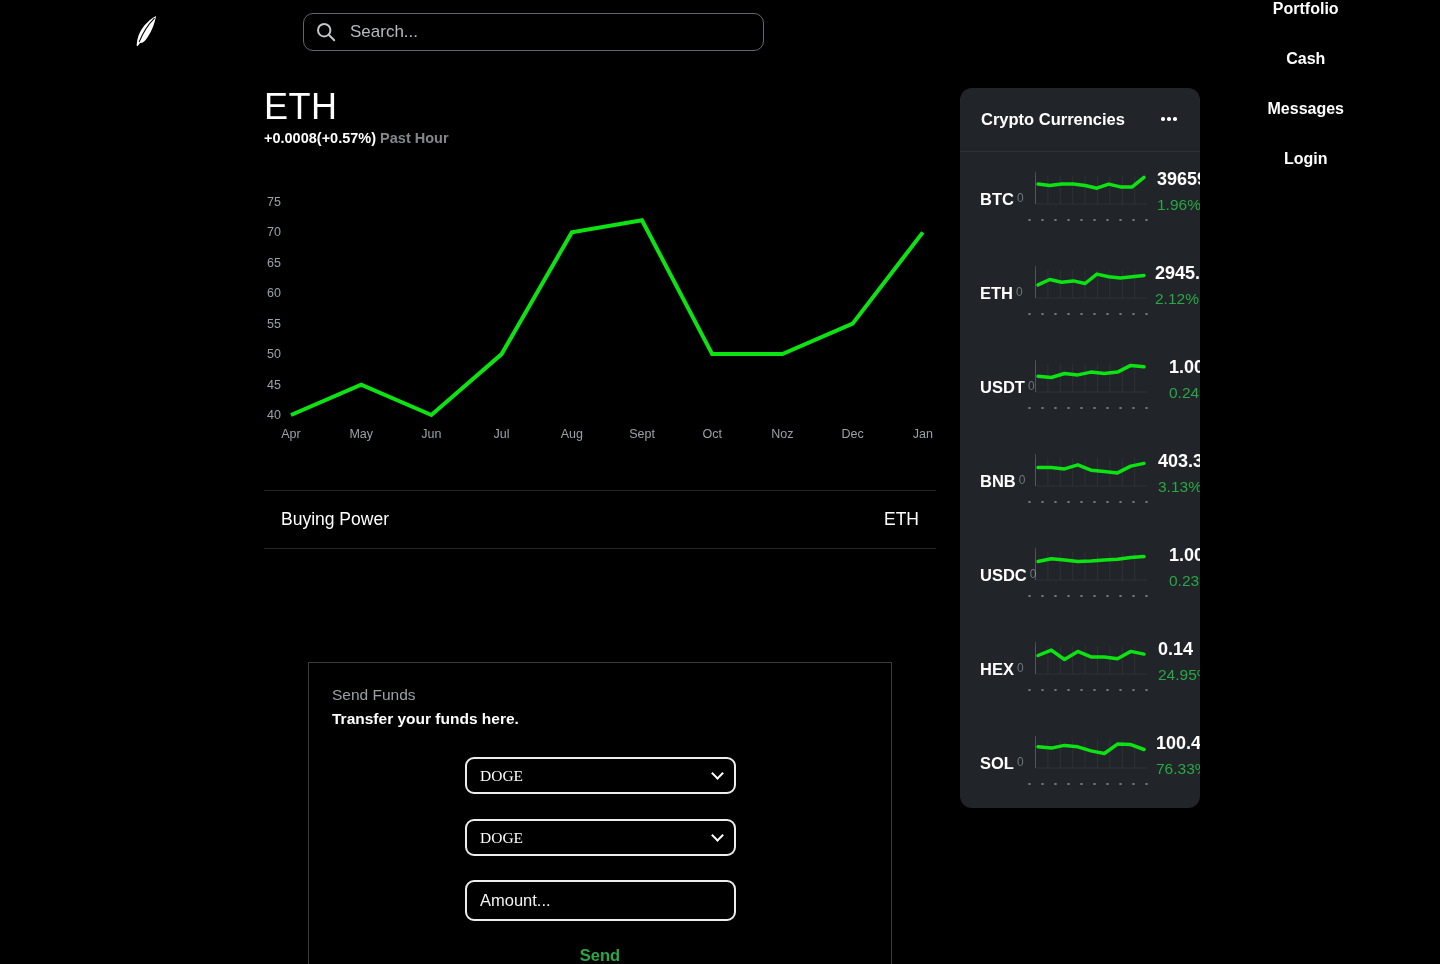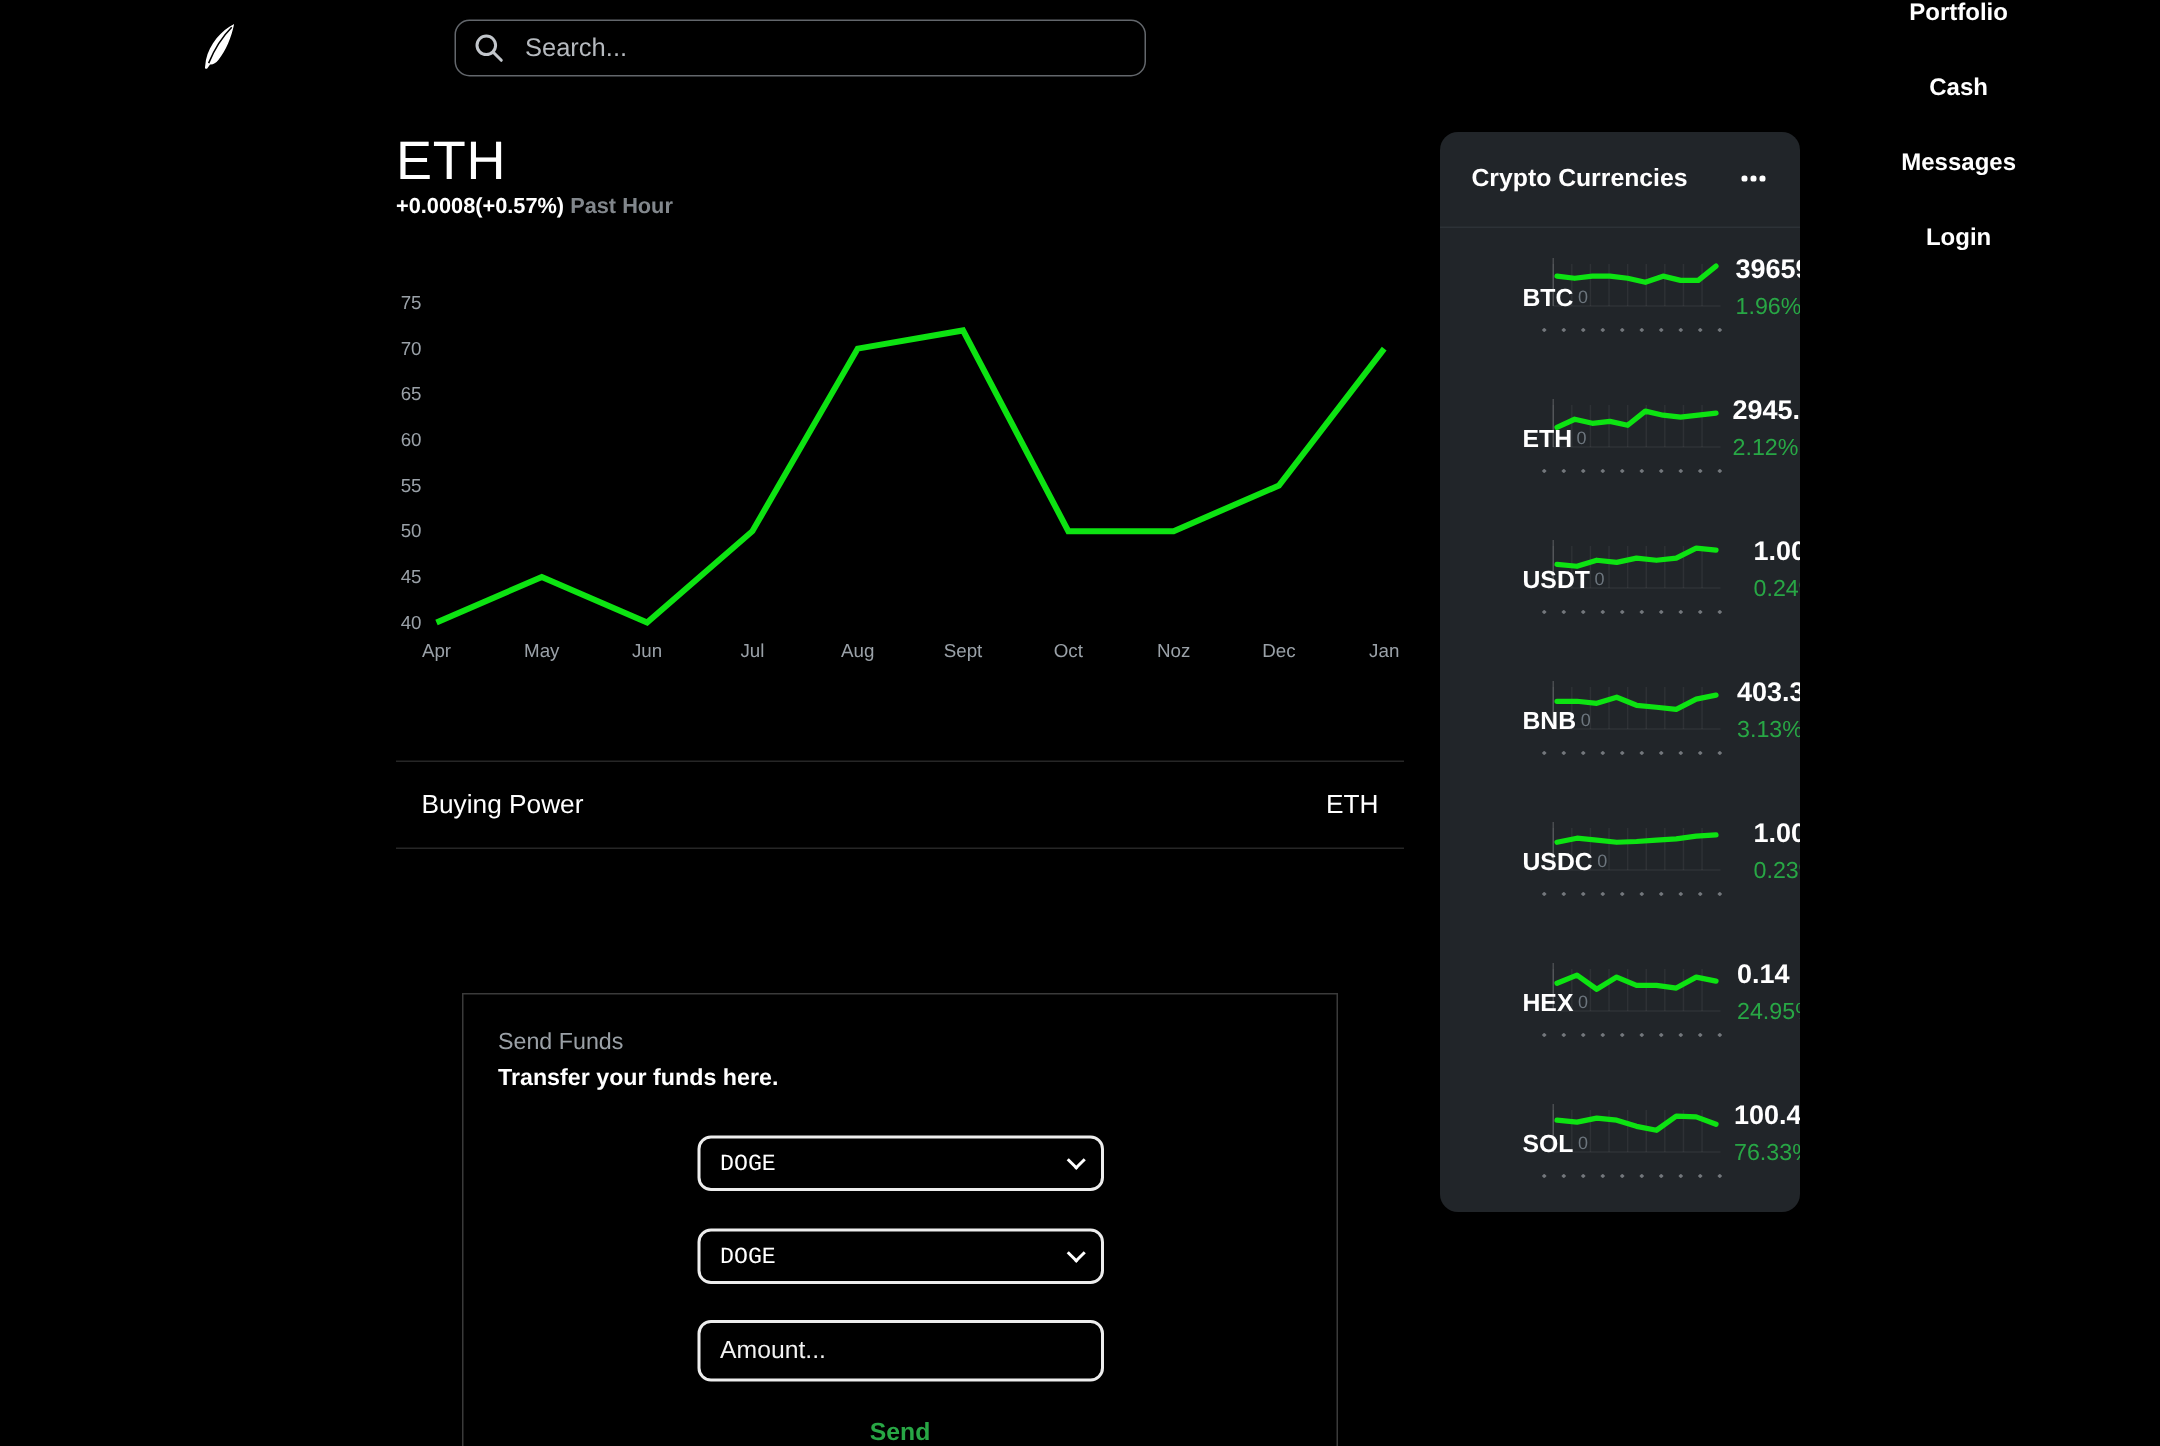--- a/index.html
+++ b/index.html
@@ -18,29 +18,29 @@
   
   #symbol{position:absolute;left:264px;top:86px;color:#fff;font-size:36px;font-weight:500;margin:0;letter-spacing:.5px;}
   #changeline{position:absolute;left:264px;top:130px;font-size:14.5px;font-weight:bold;}
   #changeline .chg{color:#fff;}
   #changeline .per{color:#82878c;margin-left:0;}
   
   #main-chart{position:absolute;left:264px;top:185px;}
   
   #buyingpower{position:absolute;left:264px;top:490px;width:672px;height:59px;box-sizing:border-box;
     border-top:1px solid #262626;border-bottom:1px solid #262626;display:flex;align-items:center;
-    justify-content:space-between;padding:0 17px;color:#fff;font-size:17.5px;margin-top:17px;}
+    justify-content:space-between;padding:0 17px;color:#fff;font-size:17.5px;}
   
   #sendcard{position:absolute;left:308px;top:662px;width:584px;height:330px;border:1px solid #3a3a3a;
     box-sizing:border-box;}
   #sendcard .title{position:absolute;left:23px;top:23px;color:#9aa0a6;font-size:15.5px;}
   #sendcard .subtitle{position:absolute;left:23px;top:47px;color:#fff;font-weight:bold;font-size:15.5px;}
   .select-wrap{position:absolute;left:156px;width:271px;height:37px;}
   .select-wrap select{width:100%;height:100%;background:#000;color:#fff;font-size:15.5px;
-    font-family:Liberation Mono, monospace;border:2px solid #ededed;border-radius:9px;
+    font-family:Liberation Serif, serif;border:2px solid #ededed;border-radius:9px;
     -webkit-appearance:none;appearance:none;padding:0 30px 0 13px;outline:none;cursor:pointer;}
   .select-wrap .chev{position:absolute;right:14px;top:12px;width:7px;height:7px;border-right:2px solid #fff;
     border-bottom:2px solid #fff;transform:rotate(45deg);pointer-events:none;}
   #sel-from{top:94px;}
   #sel-to{top:156px;}
   #amountwrap{position:absolute;left:156px;top:217px;width:271px;height:41px;}
   #amount{width:100%;height:100%;box-sizing:border-box;background:#000;border:2px solid #ededed;border-radius:9px;
     color:#fff;font-size:16.5px;padding:0 13px;outline:none;font-family:"Liberation Sans",sans-serif;}
   #amount::placeholder{color:#f2f2f2;}
   #send-btn{position:absolute;left:0;top:282px;width:100%;text-align:center;color:#28a745;
@@ -50,21 +50,21 @@
   #watchlist{position:absolute;left:960px;top:88px;width:240px;height:720px;background:#212529;
     border-radius:12px;overflow:hidden;}
   #wl-header{position:absolute;left:0;top:0;width:100%;height:64px;border-bottom:1px solid #2d3237;
     box-sizing:border-box;}
   #wl-title{position:absolute;left:21px;top:22px;color:#fff;font-weight:bold;font-size:16.5px;}
   #wl-menu{position:absolute;left:201px;top:29px;display:flex;gap:2.5px;cursor:pointer;}
   #wl-menu i{width:3.5px;height:3.5px;border-radius:50%;background:#fff;display:block;}
   #wl-rows{position:absolute;left:0;top:64px;width:100%;}
   .wl-row{position:relative;height:94px;}
   .wl-label{position:absolute;left:20px;top:0;height:100%;display:flex;align-items:center;}
-  .wl-sym{color:#fff;font-weight:bold;font-size:16.5px;margin-left:35px;}
+  .wl-sym{color:#fff;font-weight:bold;font-size:16.5px;}
   .wl-zero{color:#6c757d;font-size:12px;margin-left:3px;position:relative;top:-1px;}
   .wl-spark{position:absolute;left:74px;top:16px;}
   .wl-dots{position:absolute;left:63px;top:66px;width:128px;height:4px;
     background-image:radial-gradient(circle,#74787d 1px,transparent 1.3px);
     background-size:13px 4px;background-repeat:repeat-x;}
   .wl-price-wrap{position:absolute;top:14px;white-space:nowrap;}
   .wl-price{color:#fff;font-weight:bold;font-size:18px;line-height:26px;}
   .wl-pct{color:#28a745;font-size:15.5px;line-height:21px;margin-top:2px;}
 </style>
 </head>

